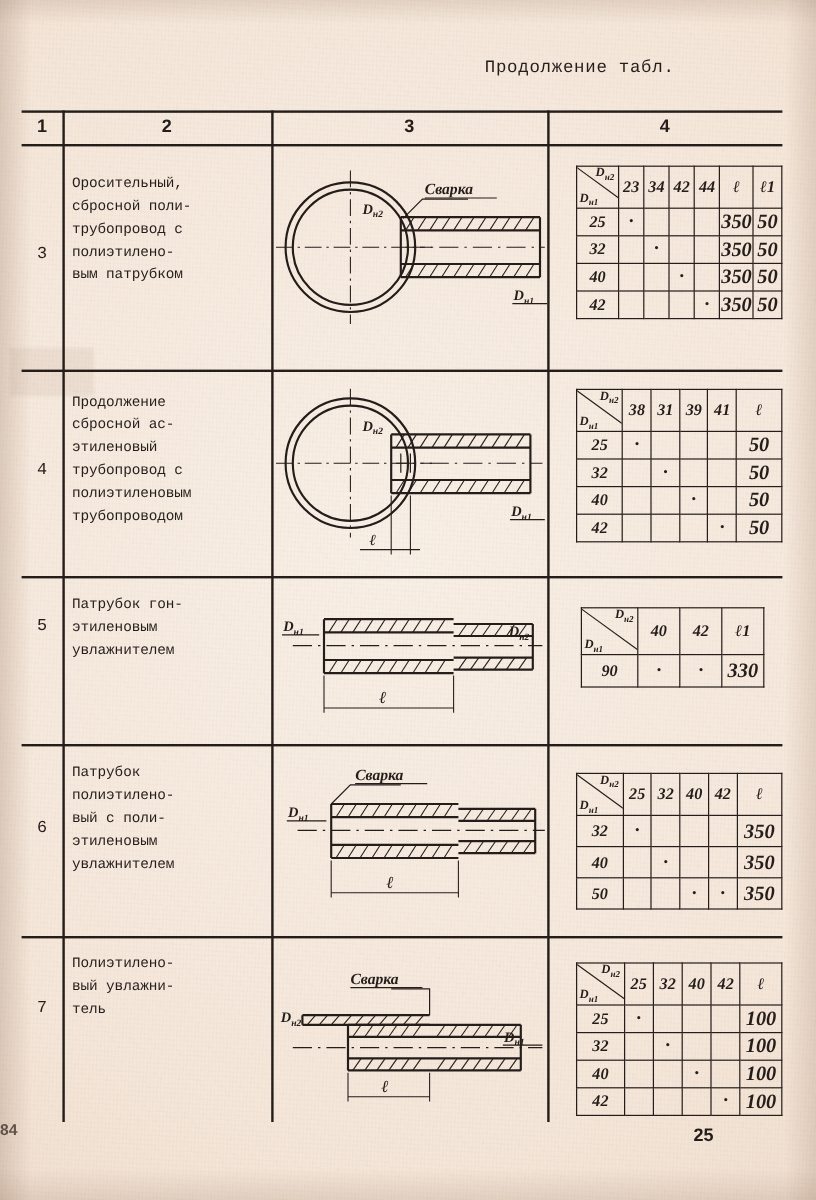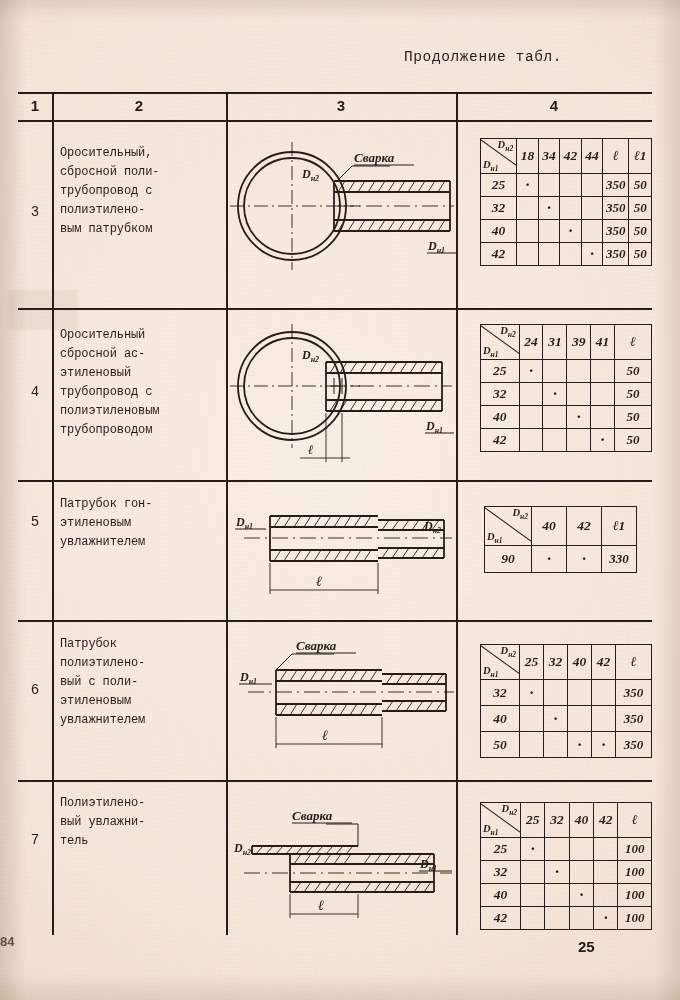--- a/index.html
+++ b/index.html
@@ -152,21 +152,21 @@
     border: 1.4px solid var(--ink);
     text-align: center;
     vertical-align: middle;
     font-size: 13.5px;
     font-style: italic;
     font-weight: 600;
     padding: 0;
     height: 22px;
     background: transparent;
   }
-  .spec td.val { font-size: 13px; }
+  .spec td.val { font-size: 17px; }
   .spec td.dot { font-size: 16px; line-height: 0; }
   .spec td.dot::after { content: ""; }
   .spec .corner {
     position: relative;
     width: 46px;
     height: 34px;
     overflow: hidden;
   }
   .spec .corner .diag {
     position: absolute;
@@ -306,21 +306,21 @@
       </div>
 
       <table class="spec" style="left:462px; top:18px;">
         <tbody>
             <tr>
           <td class="corner">
             <span class="diag"></span>
             <span class="lbl-top">D<span class="sub">н2</span></span>
             <span class="lbl-bot">D<span class="sub">н1</span></span>
           </td>
-          <td style="width:24px;">18</td>
+          <td style="width:24px;">23</td>
           <td style="width:24px;">34</td>
           <td style="width:24px;">42</td>
           <td style="width:24px;">44</td>
           <td style="width:28px;">ℓ</td>
           <td style="width:26px;">ℓ1</td>
         </tr>
         <tr>
           <td>25</td>
           <td class="dot">·</td>
           <td></td>
@@ -357,21 +357,21 @@
           <td class="val">50</td>
         </tr>
       </tbody>
         </table>
     </div>
     <div class="row-sep" style="top:216px;"></div>
 
     <div class="row" style="top:216px; height:172px;">
       <div class="cell-num" style="top:76px;">4</div>
       <div class="cell-desc" style="top:18px;">
-        <div>Оросительный</div>
+        <div>Продолжение</div>
         <div>сбросной ас-</div>
         <div>этиленовый</div>
         <div>трубопровод с</div>
         <div>полиэтиленовым</div>
         <div>трубопроводом</div>
       </div>
 
       <div class="draw" style="left:212px; top:10px;">
         <svg width="226" height="156" viewBox="0 0 226 156">
           <g fill="none" stroke="#241d1a" stroke-width="1.8">
@@ -434,21 +434,21 @@
       </div>
 
       <table class="spec" style="left:462px; top:16px;">
         <tbody>
             <tr>
           <td class="corner">
             <span class="diag"></span>
             <span class="lbl-top">D<span class="sub">н2</span></span>
             <span class="lbl-bot">D<span class="sub">н1</span></span>
           </td>
-          <td style="width:26px;">24</td>
+          <td style="width:26px;">38</td>
           <td style="width:26px;">31</td>
           <td style="width:26px;">39</td>
           <td style="width:26px;">41</td>
           <td style="width:44px;">ℓ</td>
         </tr>
         <tr>
           <td>25</td>
           <td class="dot">·</td>
           <td></td>
           <td></td>

